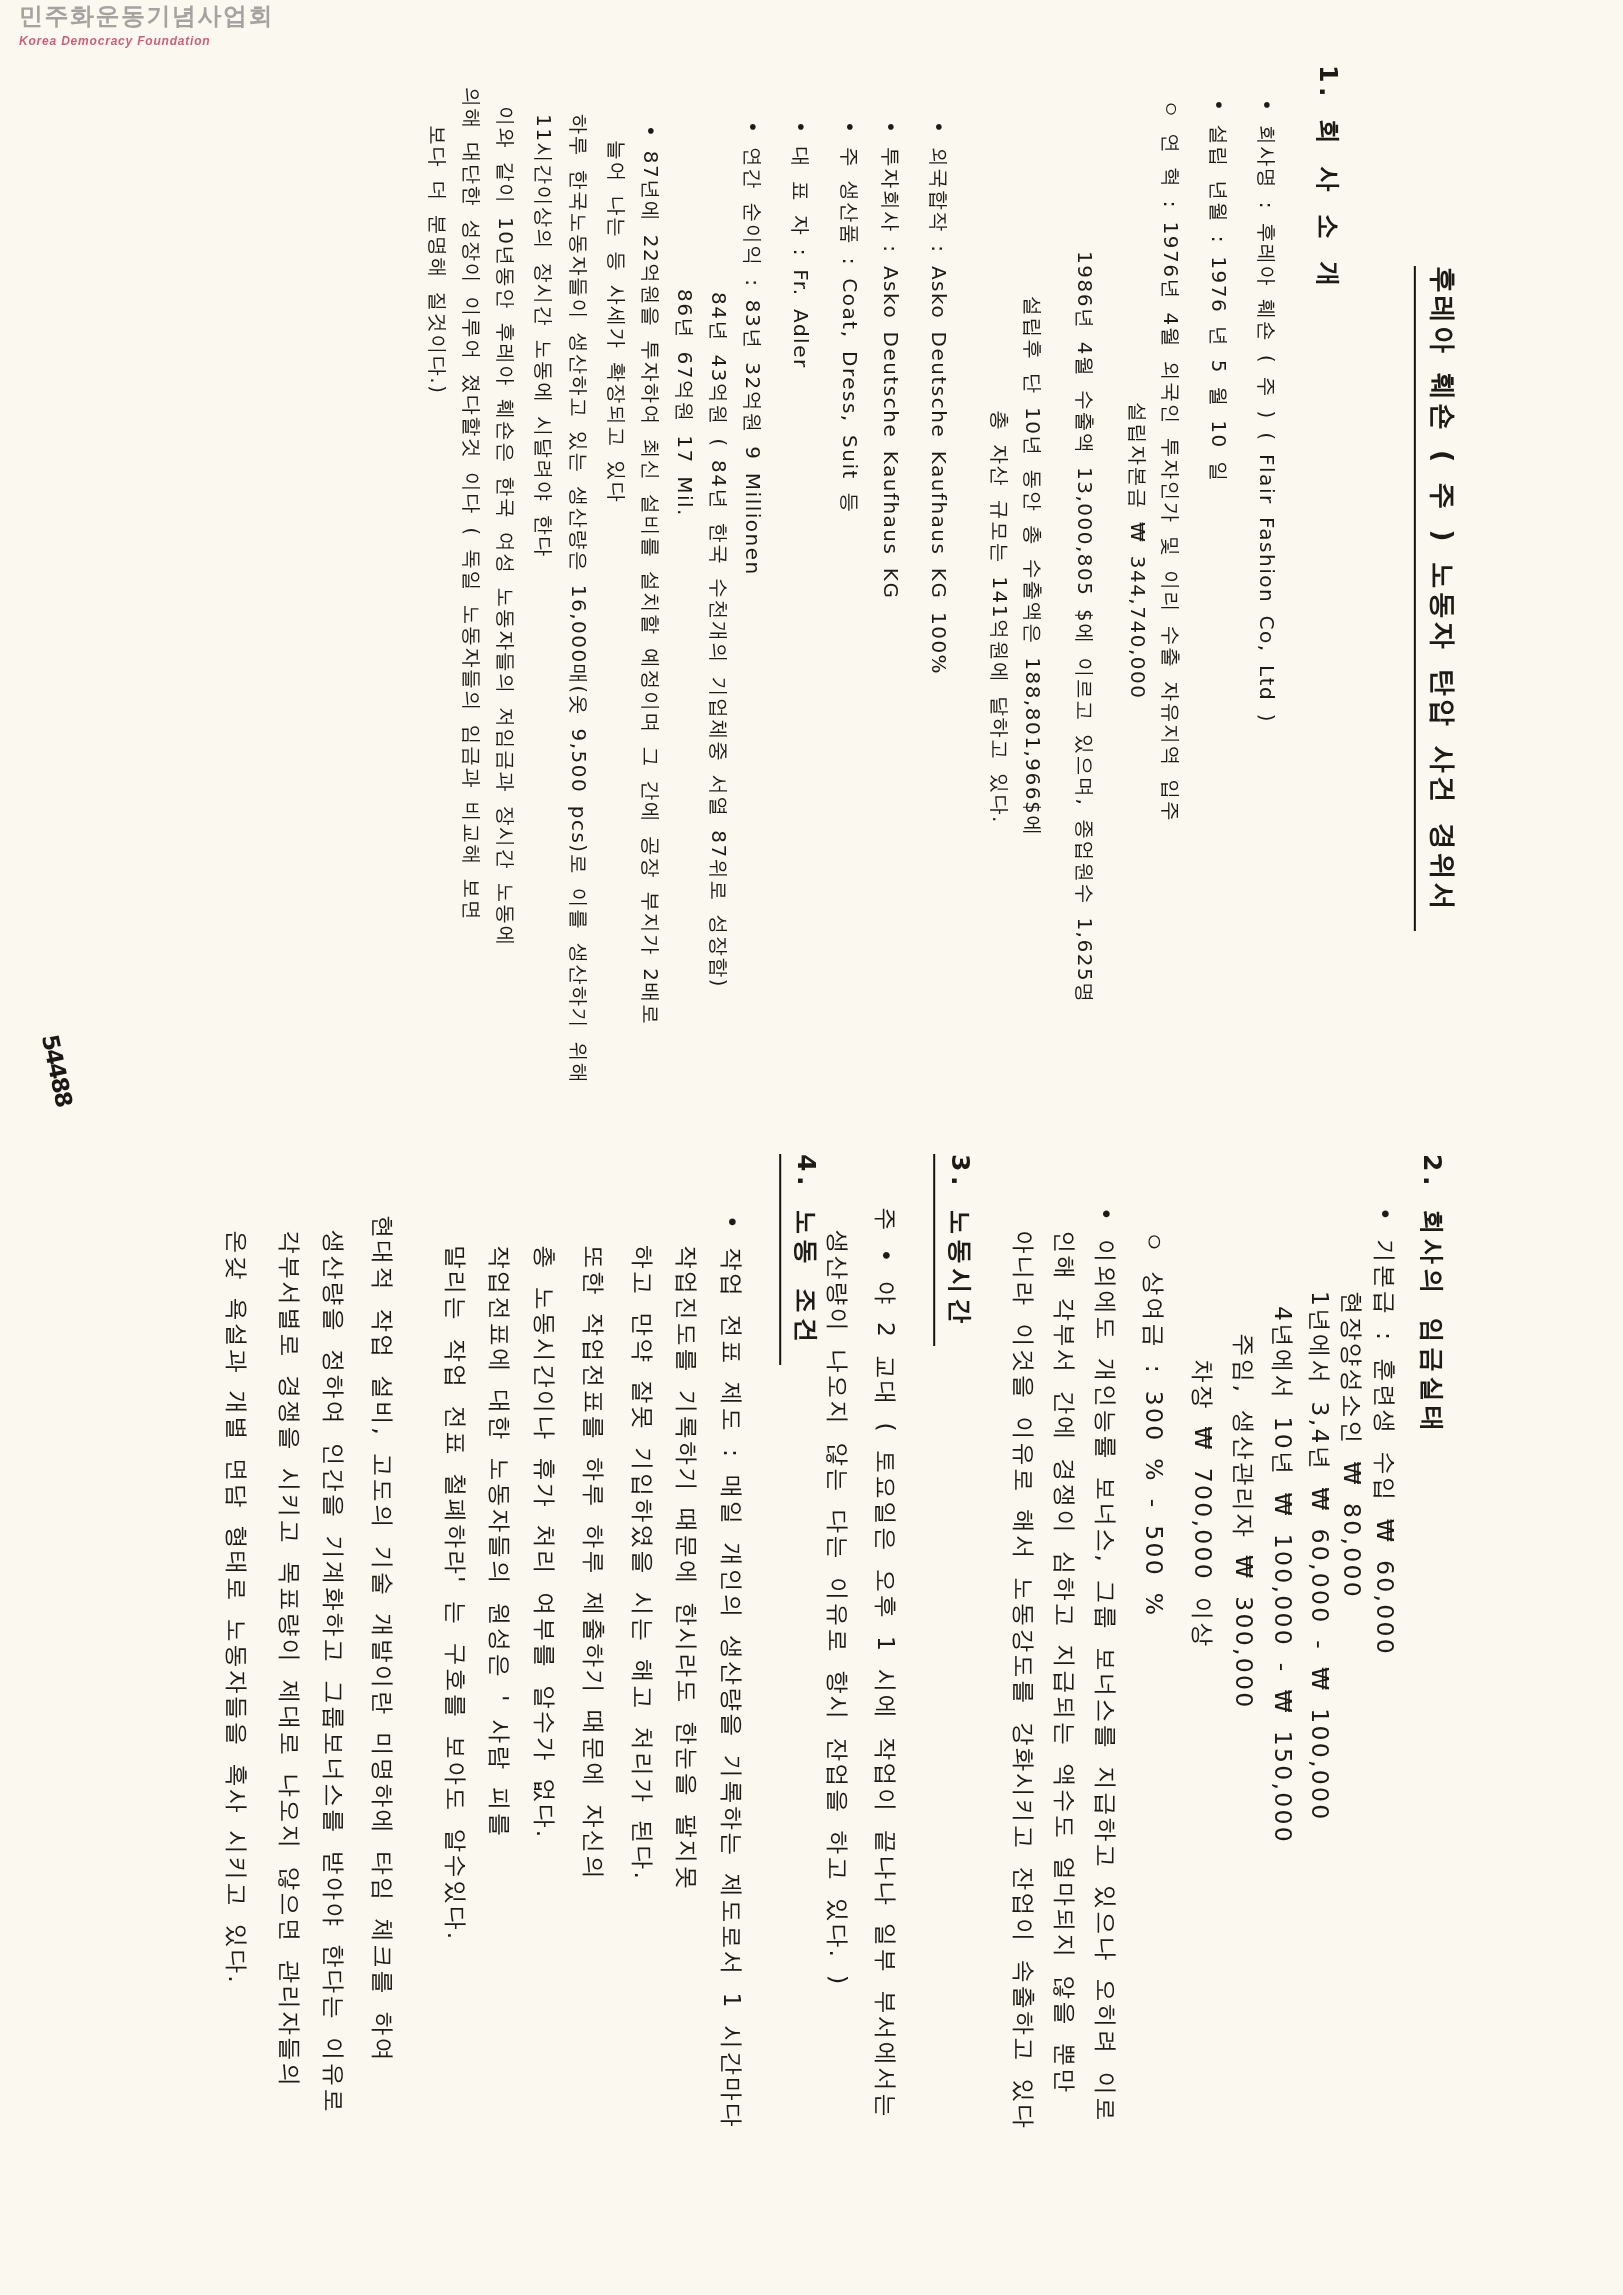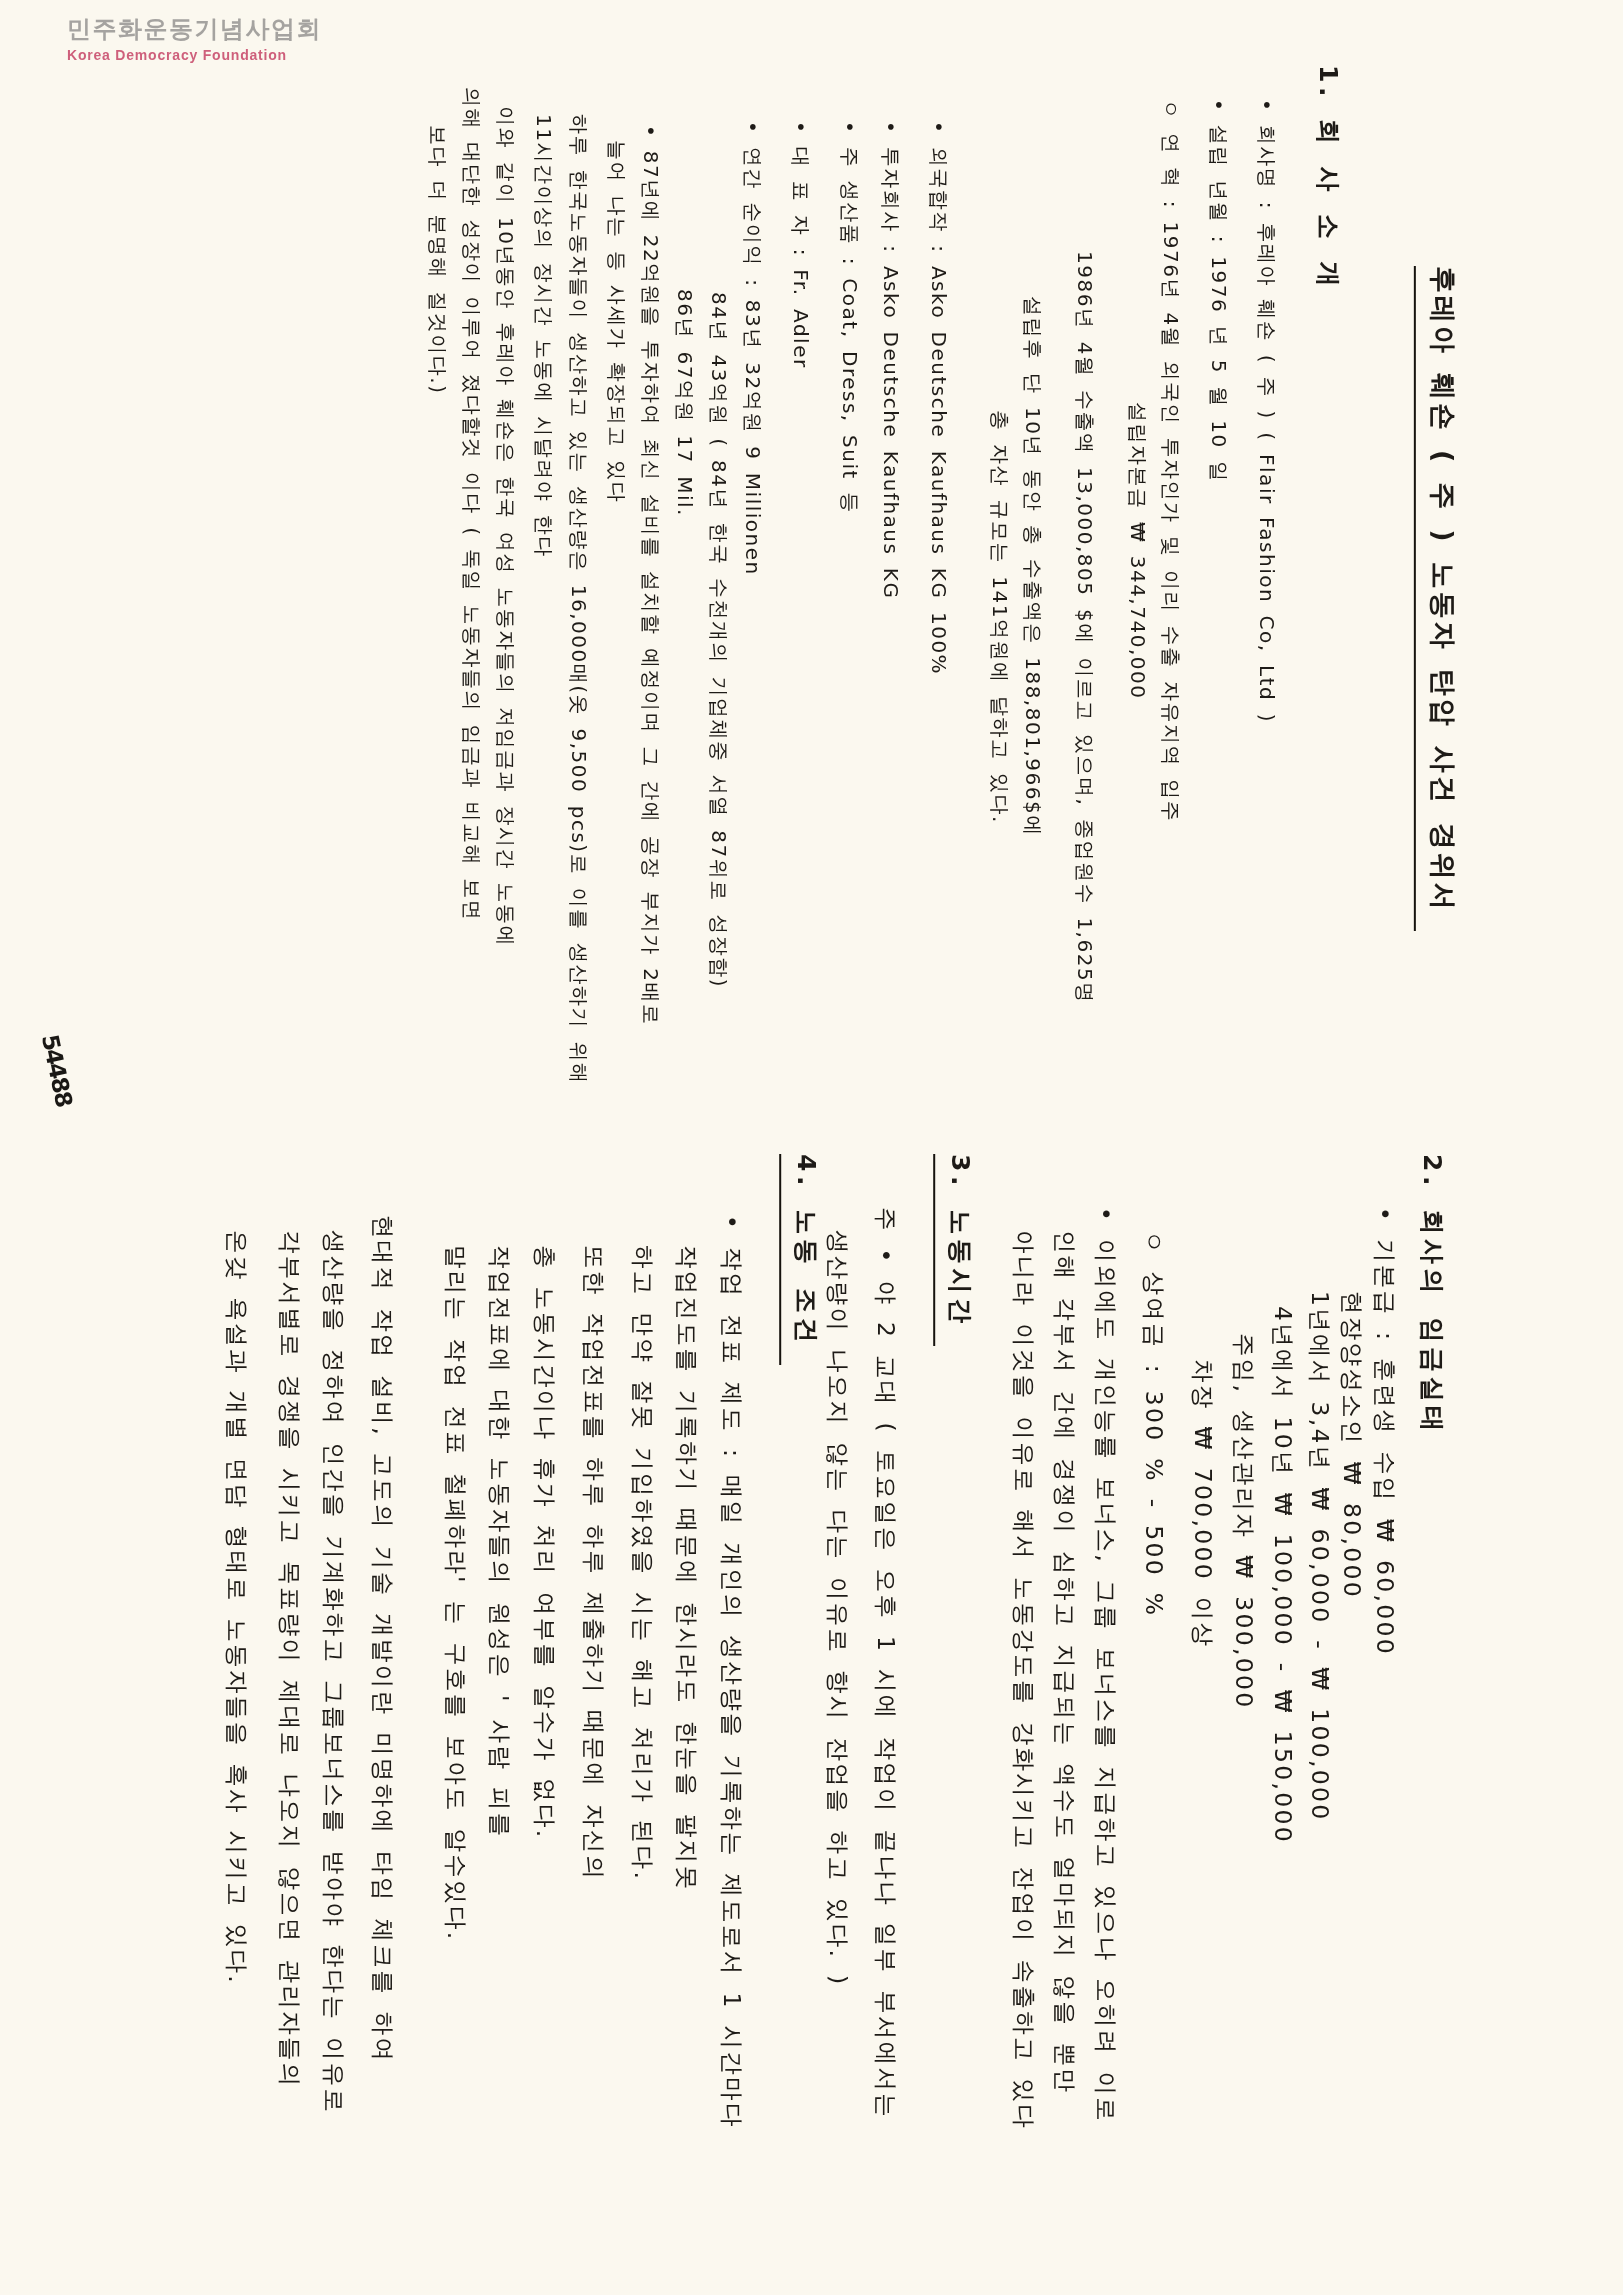--- a/index.html
+++ b/index.html
@@ -3,29 +3,29 @@
 <meta charset="utf-8">
 <style>
   html,body{margin:0;padding:0;}
   body{
     width:1623px;height:2295px;position:relative;overflow:hidden;
     background:#fbf8ef;
     font-family:"DejaVu Sans",sans-serif;
   }
   .page{position:absolute;inset:0;}
   
-  .logo{position:absolute;left:19px;top:13px;margin-left:48px;}
+  .logo{position:absolute;left:19px;top:0;}
   .logo-kr{
     font-size:24px;font-weight:700;letter-spacing:1.5px;
     color:#a5a3a0;
     font-family:"DejaVu Sans",sans-serif;
   }
   .logo-en{
     margin-top:1.5px;
-    font-size:14px;font-weight:700;letter-spacing:0.8px;
+    font-size:12px;font-weight:700;font-style:italic;letter-spacing:0.8px;
     color:#ce5f7b;
     font-family:"Liberation Sans",sans-serif;
   }
   
   .doc{
     position:absolute;left:0;top:0;
     width:2295px;height:1623px;
     transform-origin:0 0;
     transform:rotate(90deg) translateY(-1623px);
   }

